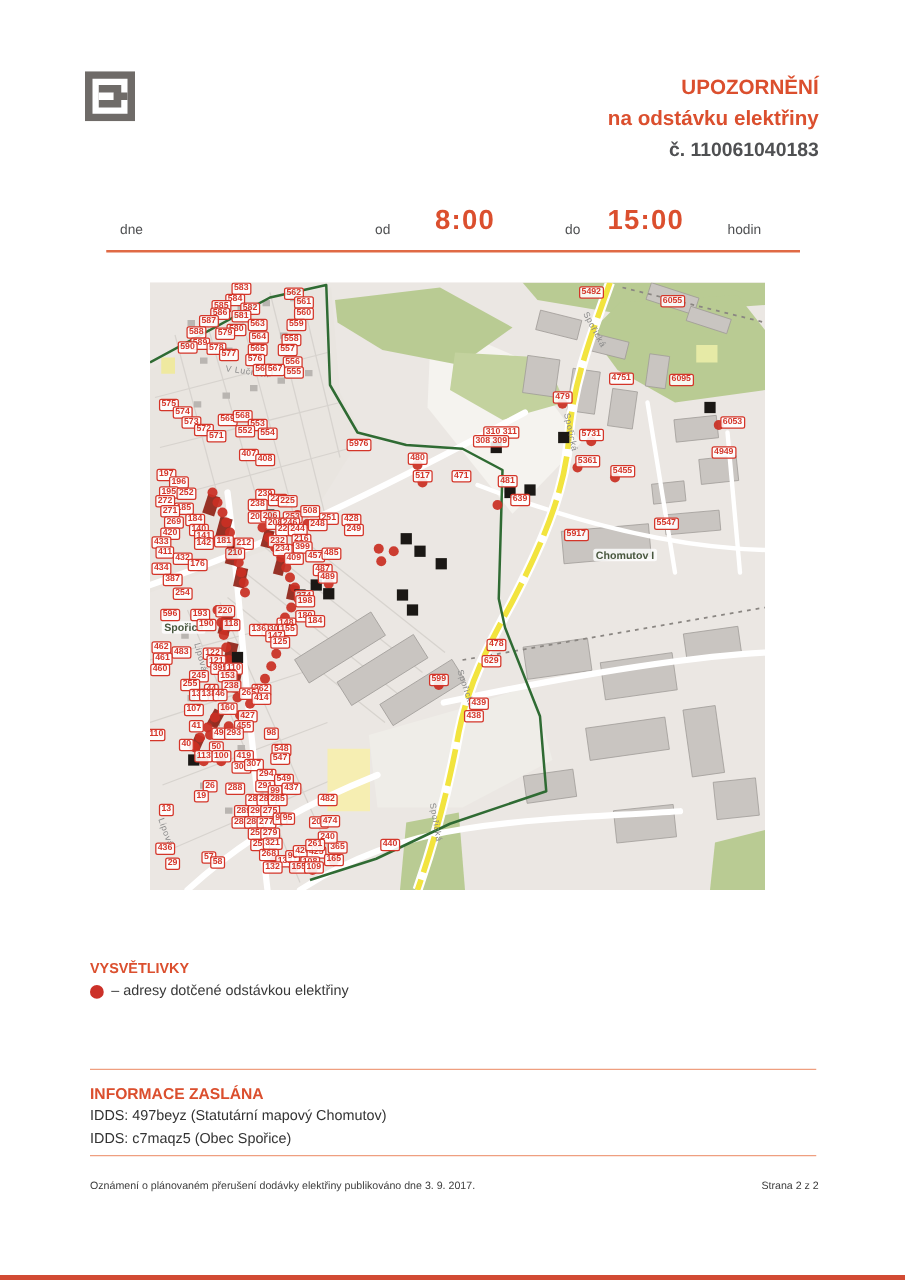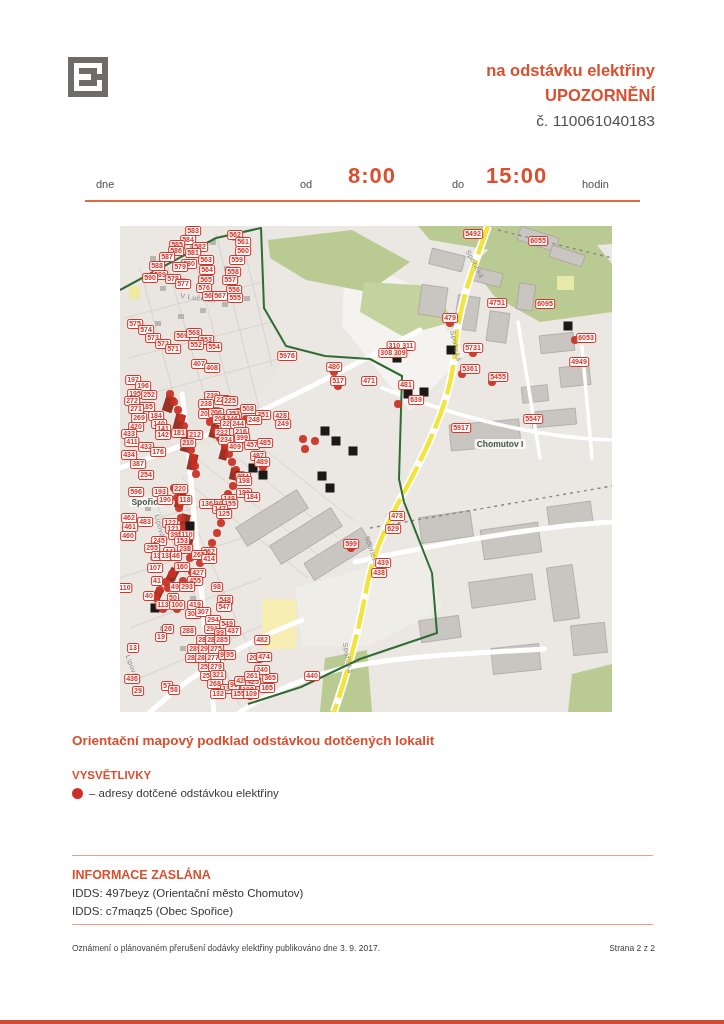--- a/index.html
+++ b/index.html
@@ -3,21 +3,21 @@
 <meta charset="utf-8">
 <style>
   html,body{margin:0;padding:0;background:#ffffff;}
   .page{position:relative;width:724px;height:1024px;background:#ffffff;overflow:hidden;
         font-family:"Liberation Sans", sans-serif;color:#3c3c3c;}
   
   .logo{position:absolute;left:68px;top:57px;width:40px;height:40px;}
   .brand{position:absolute;left:114px;top:62px;font-size:24px;font-weight:bold;letter-spacing:3px;color:#DB4F2E;}
   .head-right{position:absolute;top:58px;right:69px;text-align:right;line-height:25px;}
   .warn{font-size:16.5px;font-weight:bold;color:#DB4F2E;}
-  .notice-number{font-size:15.5px;font-weight:normal;color:#4f5052;}
+  .notice-number{font-size:15.5px;font-weight:bold;color:#4f5052;}
   
   .schedule{position:absolute;top:163px;left:85px;width:555px;height:40px;}
   .schedule .rule{position:absolute;left:0;right:0;top:37px;border-top:2px solid #e06a45;}
   .sl{position:absolute;font-size:11px;font-weight:normal;color:#4f5052;}
   .sv{position:absolute;top:0;font-size:22px;font-weight:bold;color:#DB4F2E;letter-spacing:1px;}
   .sl.dne{left:11px;top:15px}.sv.date{left:70px}
   .sl.od{left:215px;top:15px}.sv.from{left:263px}
   .sl.do{left:367px;top:15px}.sv.to{left:401px}
   .sl.hodin{left:497px;top:15px}
   
@@ -58,22 +58,22 @@
 
   <svg class="logo" viewBox="0 0 40 40">
     <rect width="40" height="40" fill="#6f6b68"></rect>
     <rect x="6" y="6" width="28" height="28" fill="#ffffff"></rect>
     <rect x="11" y="11" width="18" height="18" fill="#6f6b68"></rect>
     <rect x="11" y="17" width="12" height="6" fill="#ffffff"></rect>
     <rect x="23" y="17" width="11" height="6" fill="#6f6b68"></rect>
   </svg>
 
   <div class="head-right">
+    <div class="warn">UPOZORNĚNÍ</div>
     <div class="warn">na odstávku elektřiny</div>
-    <div class="warn">UPOZORNĚNÍ</div>
     <div class="notice-number">č. 110061040183</div>
   </div>
 
   <div class="schedule">
     <span class="sl dne">dne</span>
     <span class="sl od">od</span>
     <span class="sv from">8:00</span>
     <span class="sl do">do</span>
     <span class="sv to">15:00</span>
     <span class="sl hodin">hodin</span>
@@ -495,30 +495,29 @@
         <div class="mlabel" style="left: 47px; top: 460px;">57</div>
         <div class="mlabel" style="left: 54px; top: 464px;">58</div>
         <div class="mlabel" style="left: 277px; top: 290px;">478</div>
         <div class="mlabel" style="left: 273px; top: 303px;">629</div>
         <div class="mlabel" style="left: 231px; top: 318px;">599</div>
         <div class="mlabel" style="left: 263px; top: 337px;">439</div>
         <div class="mlabel" style="left: 259px; top: 347px;">438</div>
       </div>
   </div>
 
-  <div class="caption">Orientační mapový podklad odstávkou dotčených lokalit</div>
   <div class="legend-title">VYSVĚTLIVKY</div>
   <div class="legend-row r1">
     <span class="mk-dot"></span>
     <span>– adresy dotčené odstávkou elektřiny</span>
   </div>
 
   <div class="sep sep1"></div>
   <div class="info-title">INFORMACE ZASLÁNA</div>
-  <div class="idds l1">IDDS: 497beyz (Orientační město Chomutov)</div>
+  <div class="idds l1">IDDS: 497beyz (Statutární mapový Chomutov)</div>
   <div class="idds l2">IDDS: c7maqz5 (Obec Spořice)</div>
   <div class="sep sep2"></div>
 
   <div class="footnote">Oznámení o plánovaném přerušení dodávky elektřiny publikováno dne 3. 9. 2017.</div>
   <div class="pageno">Strana 2 z 2</div>
   <div class="bar">
     <span class="phone">Linka 800 850 860</span>
   </div>
 
 </div>

